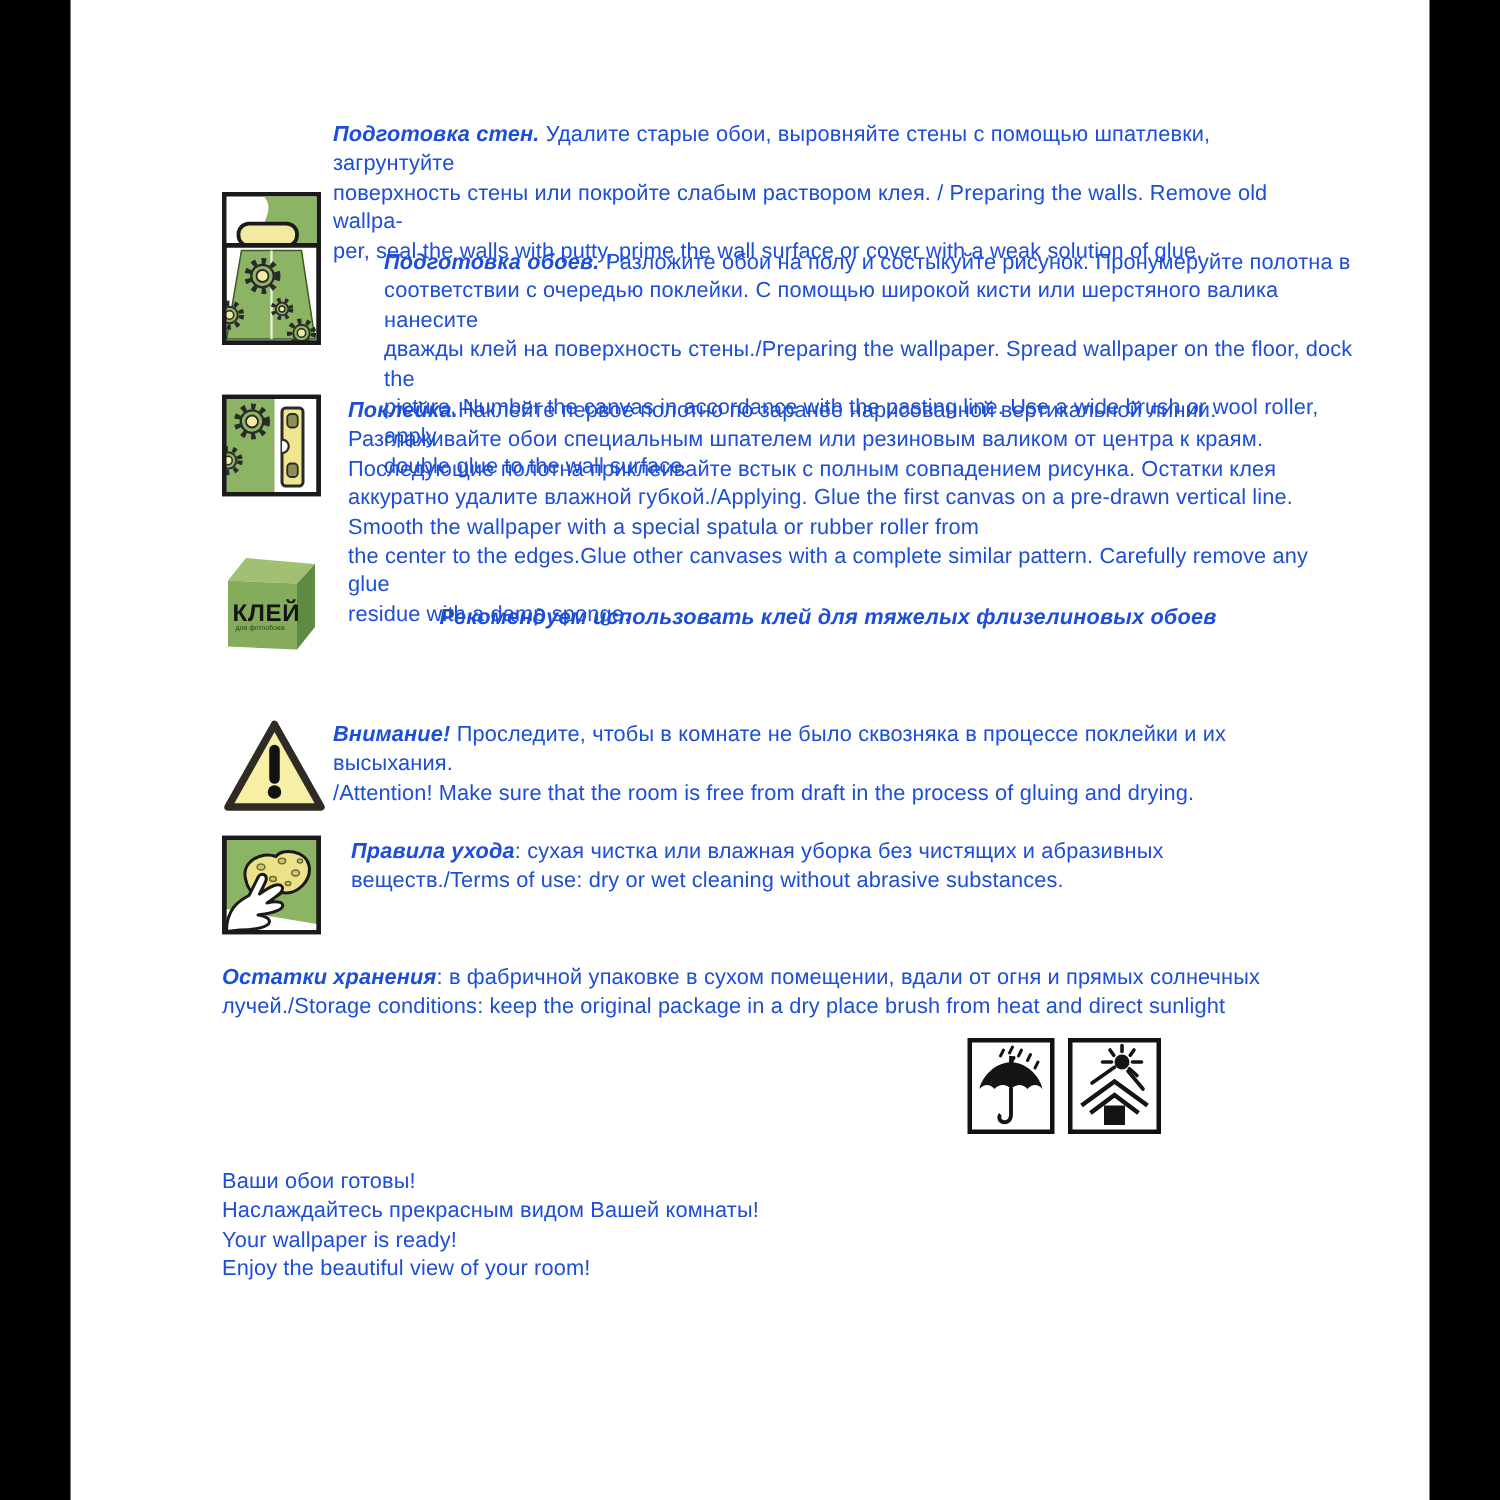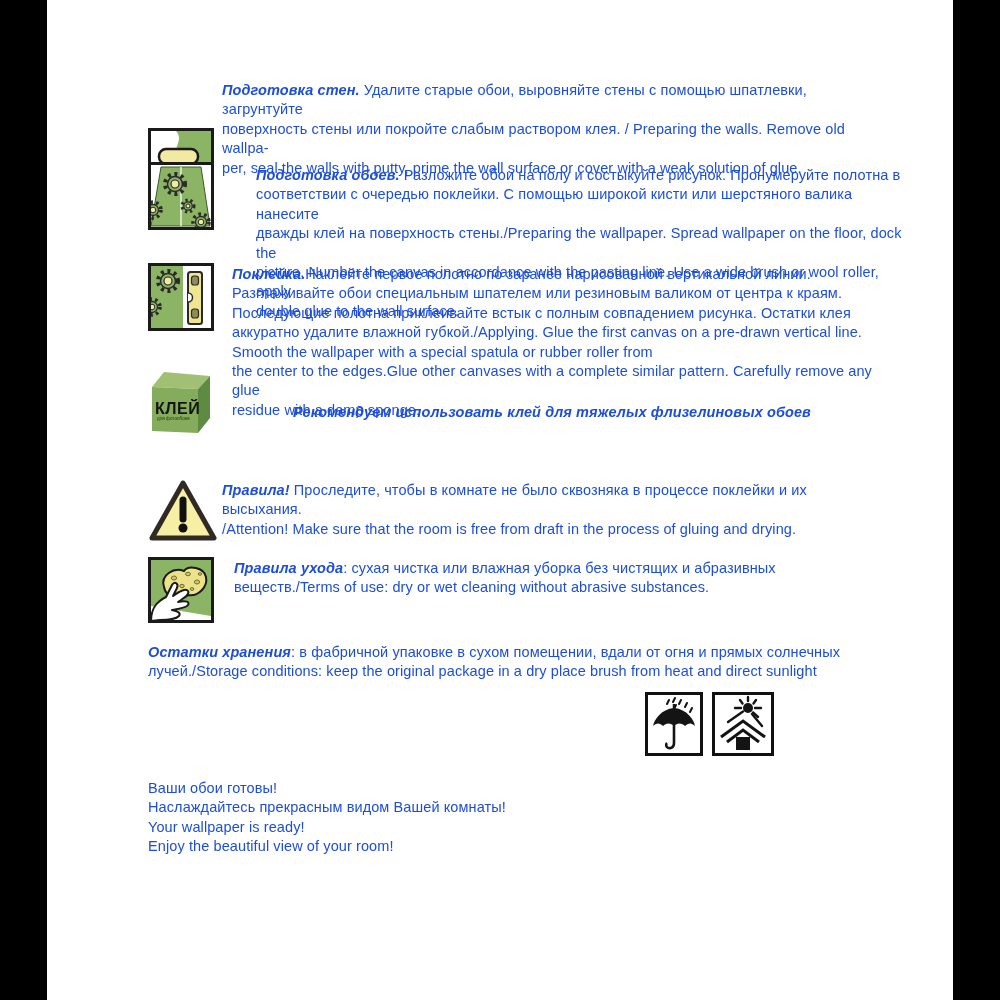--- a/index.html
+++ b/index.html
@@ -128,21 +128,21 @@
 </div>
 
 <div class="icon-box" style="left:148px; top:478px; width:70px; height:66px;">
   <svg viewBox="0 0 70 66">
     <path d="M35,5 L66,60 L4,60 Z" fill="#f6efa4" stroke="#2f2b24" stroke-width="5" stroke-linejoin="round"></path>
     <path d="M35,22 L35,41" stroke="#111" stroke-width="7" stroke-linecap="round"></path>
     <circle cx="35" cy="50" r="4.5" fill="#111"></circle>
   </svg>
 </div>
 <div class="text-block" style="left:222px; top:481px; width:660px;">
-  <span class="title">Правила!</span><span class="body"> Проследите, чтобы в комнате не было сквозняка в процессе поклейки и их
+  <span class="title">Внимание!</span><span class="body"> Проследите, чтобы в комнате не было сквозняка в процессе поклейки и их
 высыхания.
 /Attention! Make sure that the room is free from draft in the process of gluing and drying.</span>
 </div>
 
 <div class="icon-box" style="left:148px; top:557px; width:66px; height:66px;">
   <svg viewBox="0 0 66 66">
     <rect x="1.5" y="1.5" width="63" height="63" fill="#8cb465" stroke="#1a1a1a" stroke-width="3"></rect>
     <polygon points="3,63 3,49 63,59 63,63" fill="#ffffff"></polygon>
     <path d="M16,30 C12,18 26,10 36,14 C40,8 56,10 58,20 C60,30 50,40 40,38 C34,44 18,42 16,30 Z" fill="#ece28a" stroke="#1a1a1a" stroke-width="2"></path>
     <g fill="#d3c76a" stroke="#6b6b3a" stroke-width="1">

